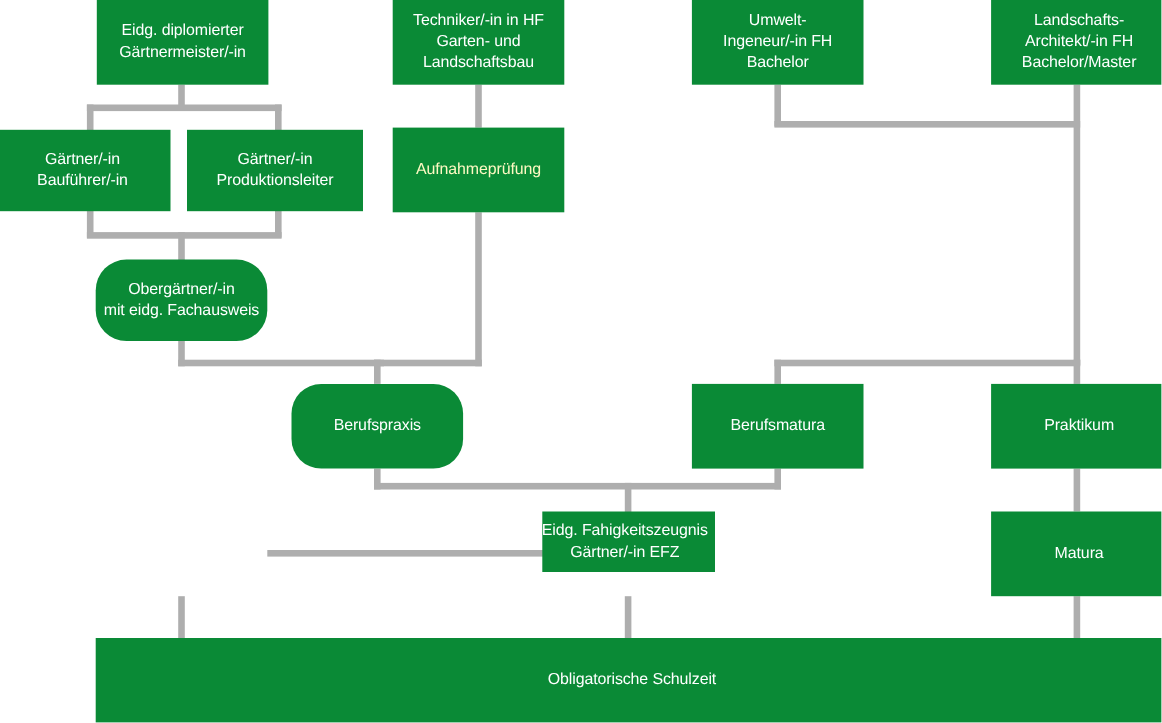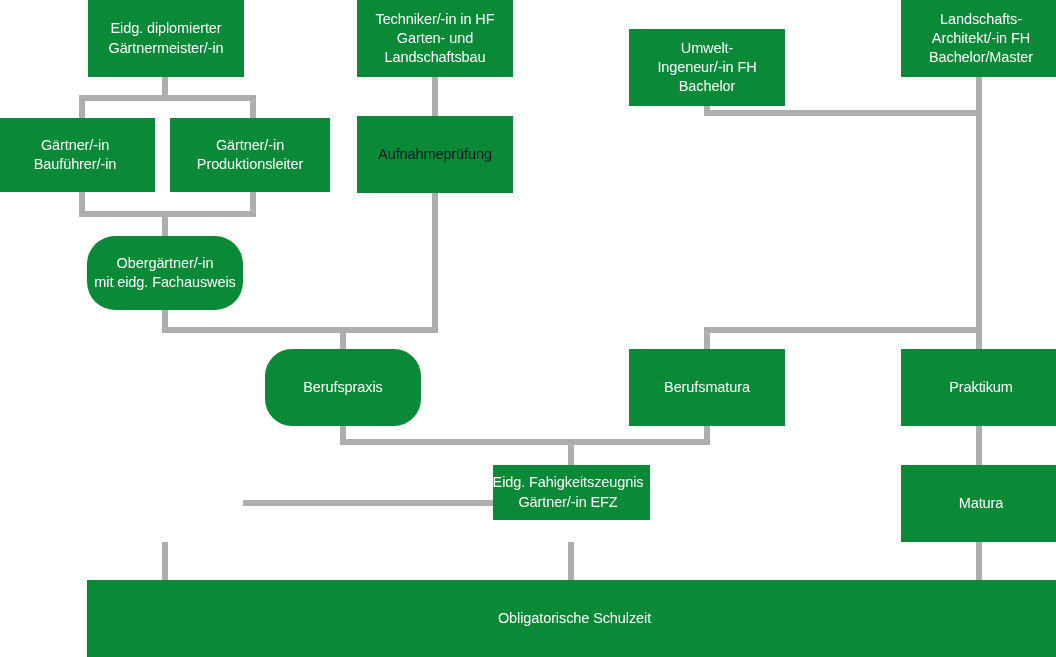--- a/index.html
+++ b/index.html
@@ -89,31 +89,31 @@
     <div class="conn" style="left: 243px; top: 500px; width: 252px; height: 6px; background: rgb(174, 174, 174);"></div>
     <div class="conn" style="left: 162px; top: 542px; width: 6px; height: 39px; background: rgb(174, 174, 174);"></div>
     <div class="conn" style="left: 568px; top: 542px; width: 6px; height: 39px; background: rgb(174, 174, 174);"></div>
     <div class="conn" style="left: 976px; top: 426px; width: 6px; height: 39px; background: rgb(174, 174, 174);"></div>
     <div class="conn" style="left: 976px; top: 542px; width: 6px; height: 39px; background: rgb(174, 174, 174);"></div>
     <div class="node" style="left: 88px; top: 0px; width: 156px; height: 77px; background: rgb(10, 138, 54); color: rgb(255, 255, 255);"><span class="label">Eidg. diplomierter
 Gärtnermeister/-in</span></div>
     <div class="node" style="left: 357px; top: 0px; width: 156px; height: 77px; background: rgb(10, 138, 54); color: rgb(255, 255, 255);"><span class="label">Techniker/-in in HF
 Garten- und
 Landschaftsbau</span></div>
-    <div class="node" style="left: 629px; top: 0px; width: 156px; height: 77px; background: rgb(10, 138, 54); color: rgb(255, 255, 255); margin-top: 29px;"><span class="label">Umwelt-
+    <div class="node" style="left: 629px; top: 0px; width: 156px; height: 77px; background: rgb(10, 138, 54); color: rgb(255, 255, 255);"><span class="label">Umwelt-
 Ingeneur/-in FH
 Bachelor</span></div>
     <div class="node" style="left: 901px; top: 0px; width: 160px; height: 77px; background: rgb(10, 138, 54); color: rgb(255, 255, 255);"><span class="label">Landschafts-
 Architekt/-in FH
 Bachelor/Master</span></div>
     <div class="node" style="left: -5px; top: 118px; width: 160px; height: 74px; background: rgb(10, 138, 54); color: rgb(255, 255, 255);"><span class="label">Gärtner/-in
 Bauführer/-in</span></div>
     <div class="node" style="left: 170px; top: 118px; width: 160px; height: 74px; background: rgb(10, 138, 54); color: rgb(255, 255, 255);"><span class="label">Gärtner/-in
 Produktionsleiter</span></div>
-    <div class="node" style="left: 357px; top: 116px; width: 156px; height: 77px; background: rgb(10, 138, 54); color: #0f172a;"><span class="label">Aufnahmeprüfung</span></div>
+    <div class="node" style="left: 357px; top: 116px; width: 156px; height: 77px; background: rgb(10, 138, 54); color: #fef9c3;"><span class="label">Aufnahmeprüfung</span></div>
     <div class="node" style="left: 87px; top: 236px; width: 156px; height: 74px; background: rgb(10, 138, 54); color: rgb(255, 255, 255); border-radius: 28px;"><span class="label">Obergärtner/-in
 mit eidg. Fachausweis</span></div>
     <div class="node" style="left: 265px; top: 349px; width: 156px; height: 77px; background: rgb(10, 138, 54); color: rgb(255, 255, 255); border-radius: 27px;"><span class="label">Berufspraxis</span></div>
     <div class="node" style="left: 629px; top: 349px; width: 156px; height: 77px; background: rgb(10, 138, 54); color: rgb(255, 255, 255); justify-content: center;"><span class="label">Berufsmatura</span></div>
     <div class="node" style="left: 901px; top: 349px; width: 160px; height: 77px; background: rgb(10, 138, 54); color: rgb(255, 255, 255);"><span class="label">Praktikum</span></div>
     <div class="node overflow" style="left: 493px; top: 465px; width: 157px; height: 55px; background: rgb(10, 138, 54); color: rgb(255, 255, 255);">
       <span class="label">Eidg. Fahigkeitszeugnis
 Gärtner/-in EFZ</span>
     </div>
     <div class="node" style="left: 901px; top: 465px; width: 160px; height: 77px; background: rgb(10, 138, 54); color: rgb(255, 255, 255);"><span class="label">Matura</span></div>

